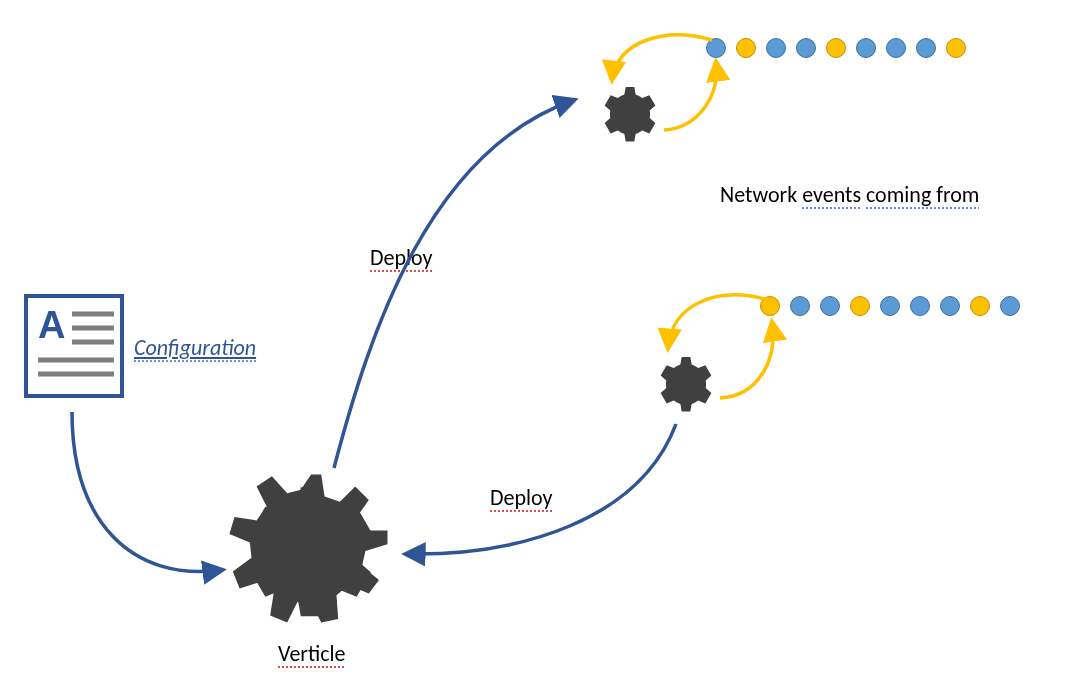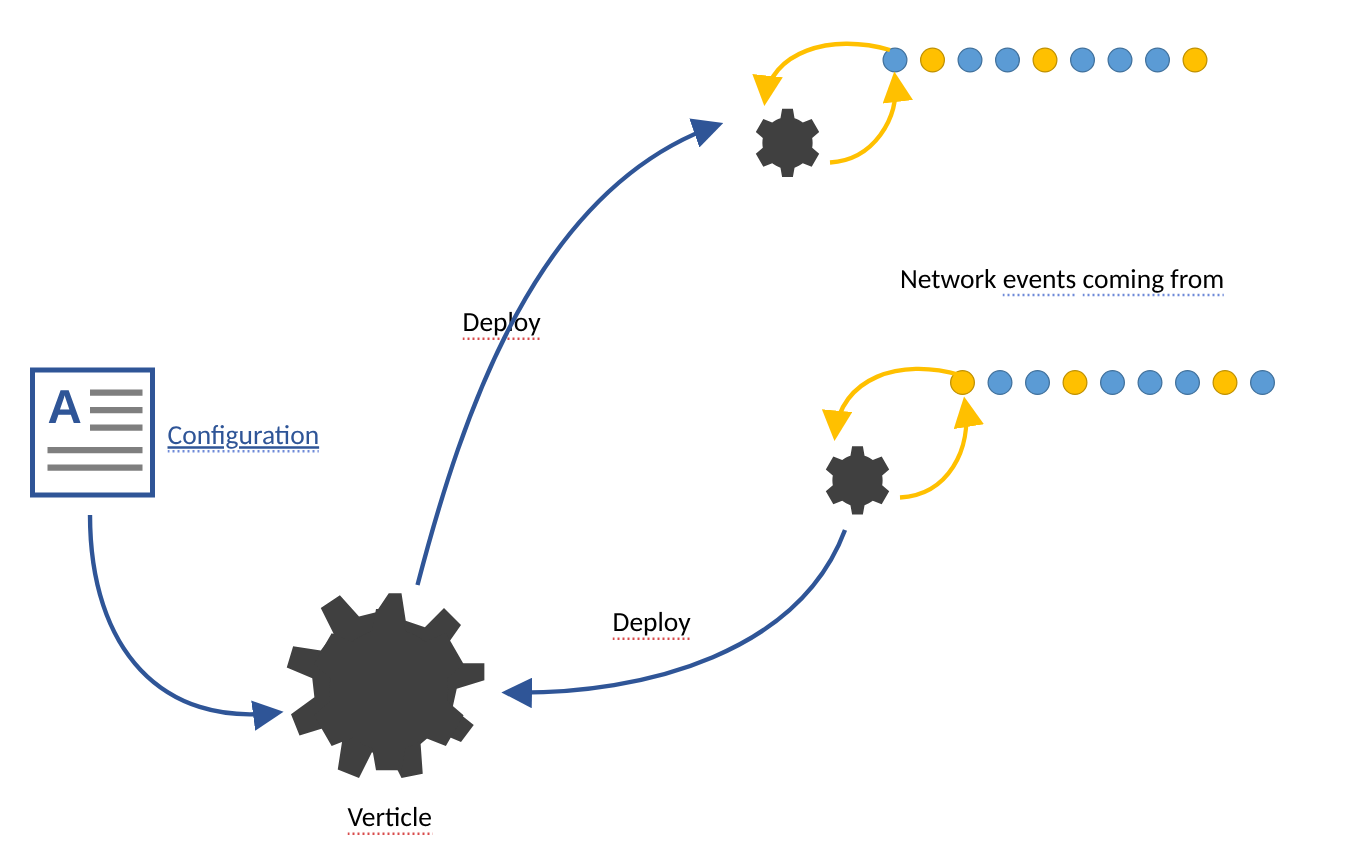--- a/index.html
+++ b/index.html
@@ -27,20 +27,21 @@
   .spellcheck-blue {
     background-image: linear-gradient(to right, rgba(50,90,200,0.7) 50%, transparent 50%);
     background-size: 4px 2px;
     background-repeat: repeat-x;
     background-position: 0 100%;
     padding-bottom: 1px;
   }
   .config-link {
     color: #2F5597;
     text-decoration: underline;
+    font-style: italic;
   }
   svg {
     position: absolute;
     top: 0;
     left: 0;
   }
   .dots {
     position: absolute;
     display: flex;
     gap: 10px;
@@ -111,21 +112,21 @@
     <div class="dot blue"></div>
     <div class="dot blue"></div>
     <div class="dot orange"></div>
     <div class="dot blue"></div>
     <div class="dot blue"></div>
     <div class="dot blue"></div>
     <div class="dot orange"></div>
     <div class="dot blue"></div>
   </div>
 
-<div class="label" style="left:720px; top:180px; line-height:1.35;margin-top:28px;">
+<div class="label" style="left:720px; top:180px; line-height:1.35;">
   <div>
     <span>Network </span><span class="spellcheck-blue">events</span><span> </span><span class="spellcheck-blue">coming from</span>
   </div>
 </div>
 
 <div class="label" style="left:370px; top:244px;">
   <span class="spellcheck-red">Deploy</span>
 </div>
 <div class="label" style="left:490px; top:484px;">
   <span class="spellcheck-red">Deploy</span>

